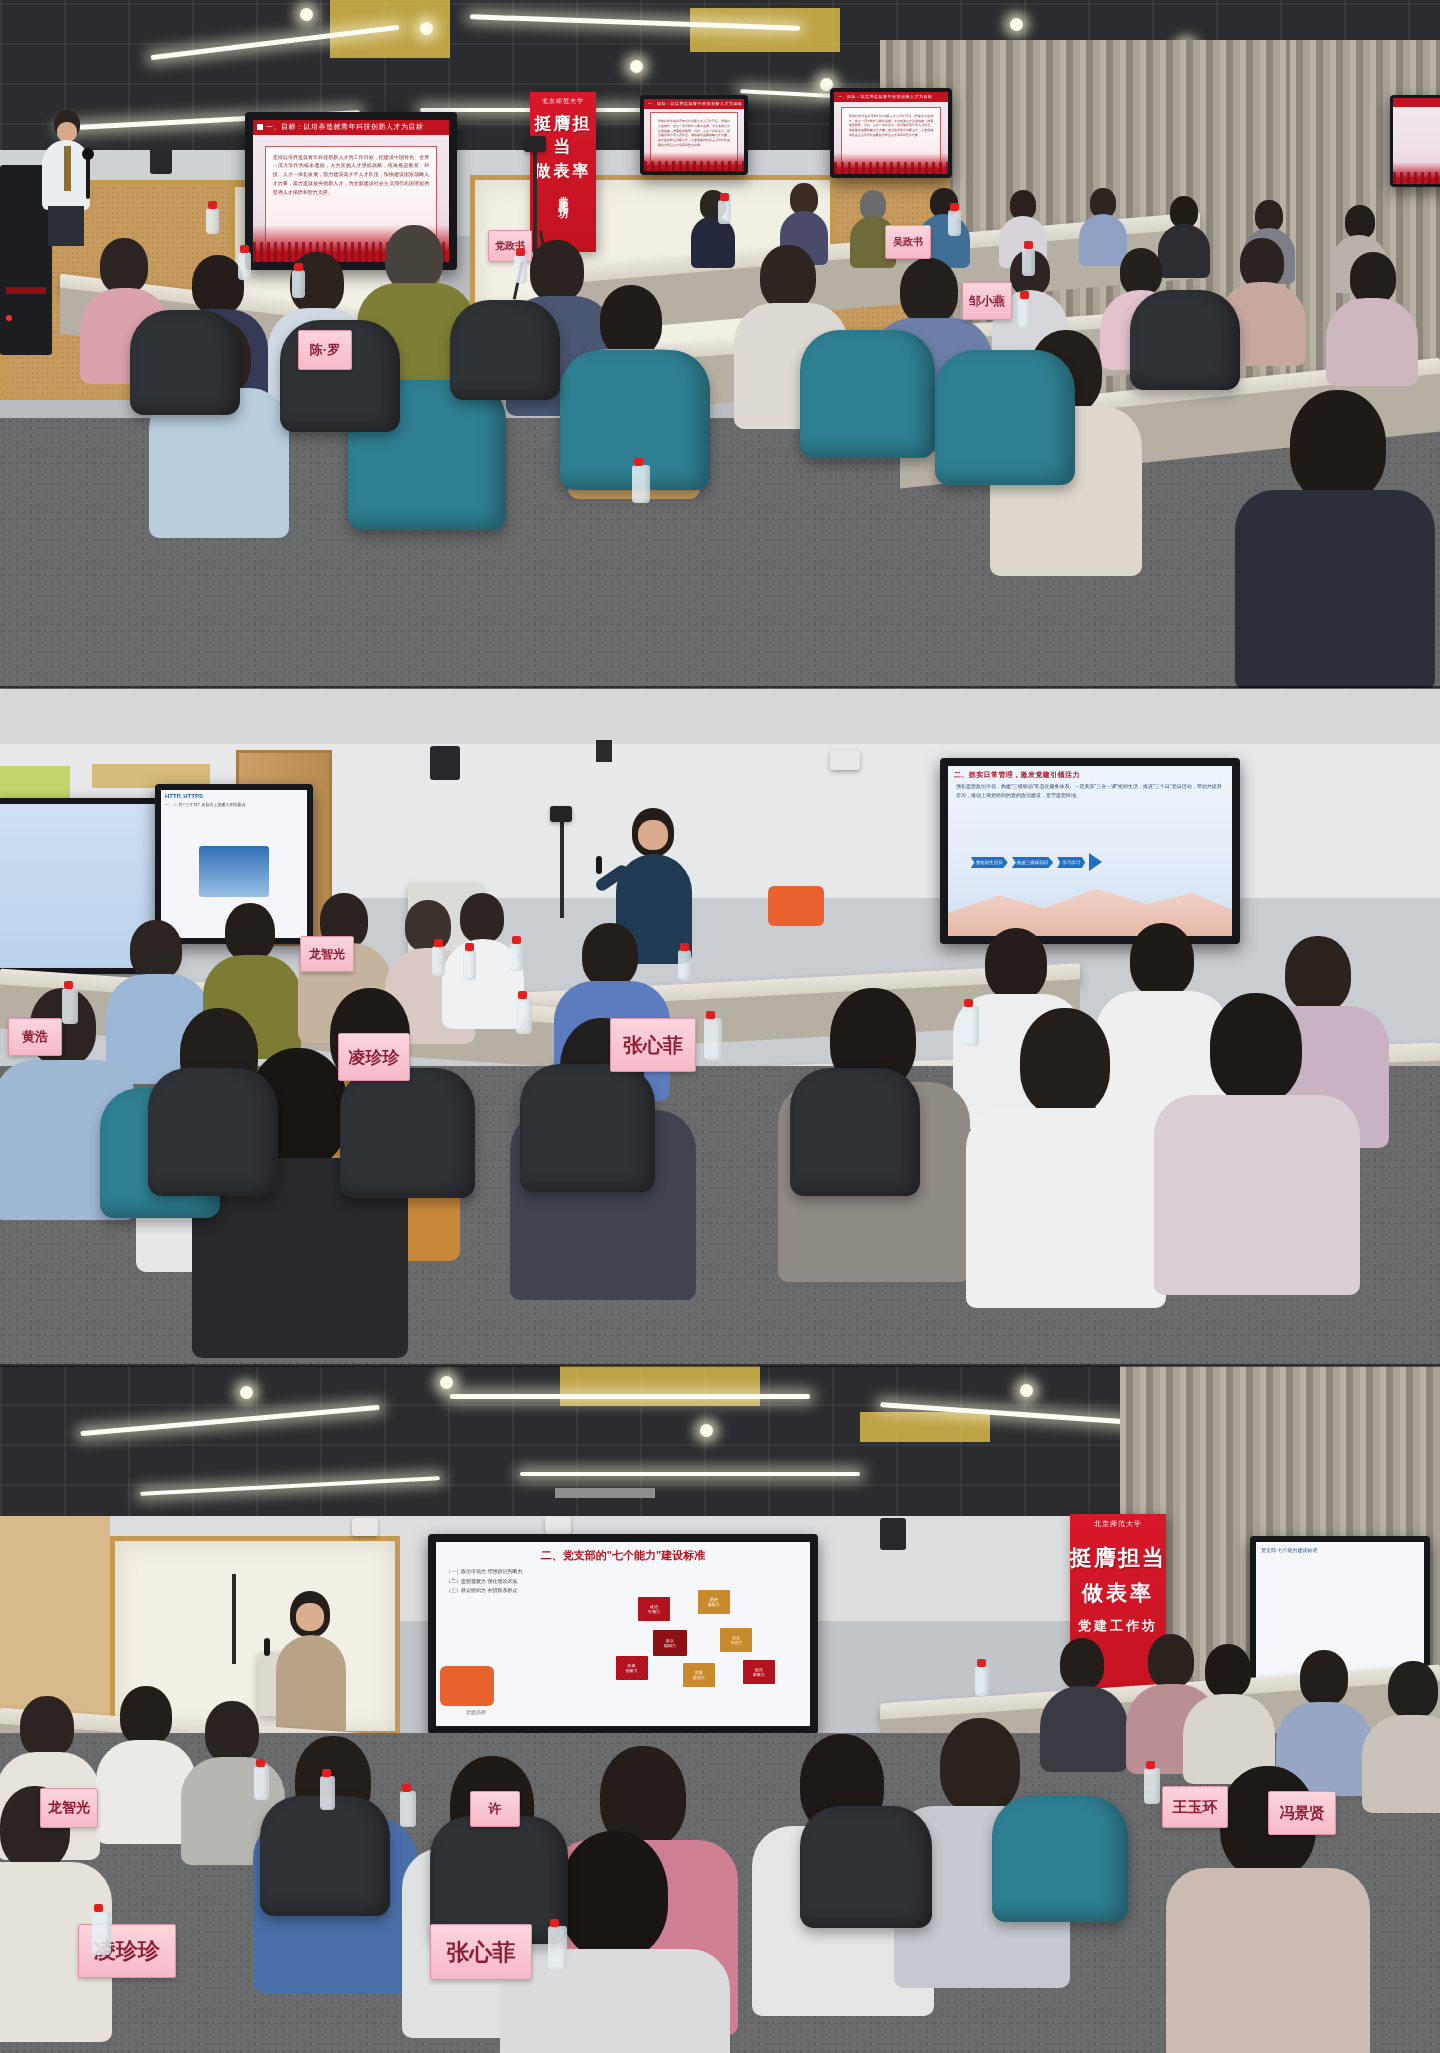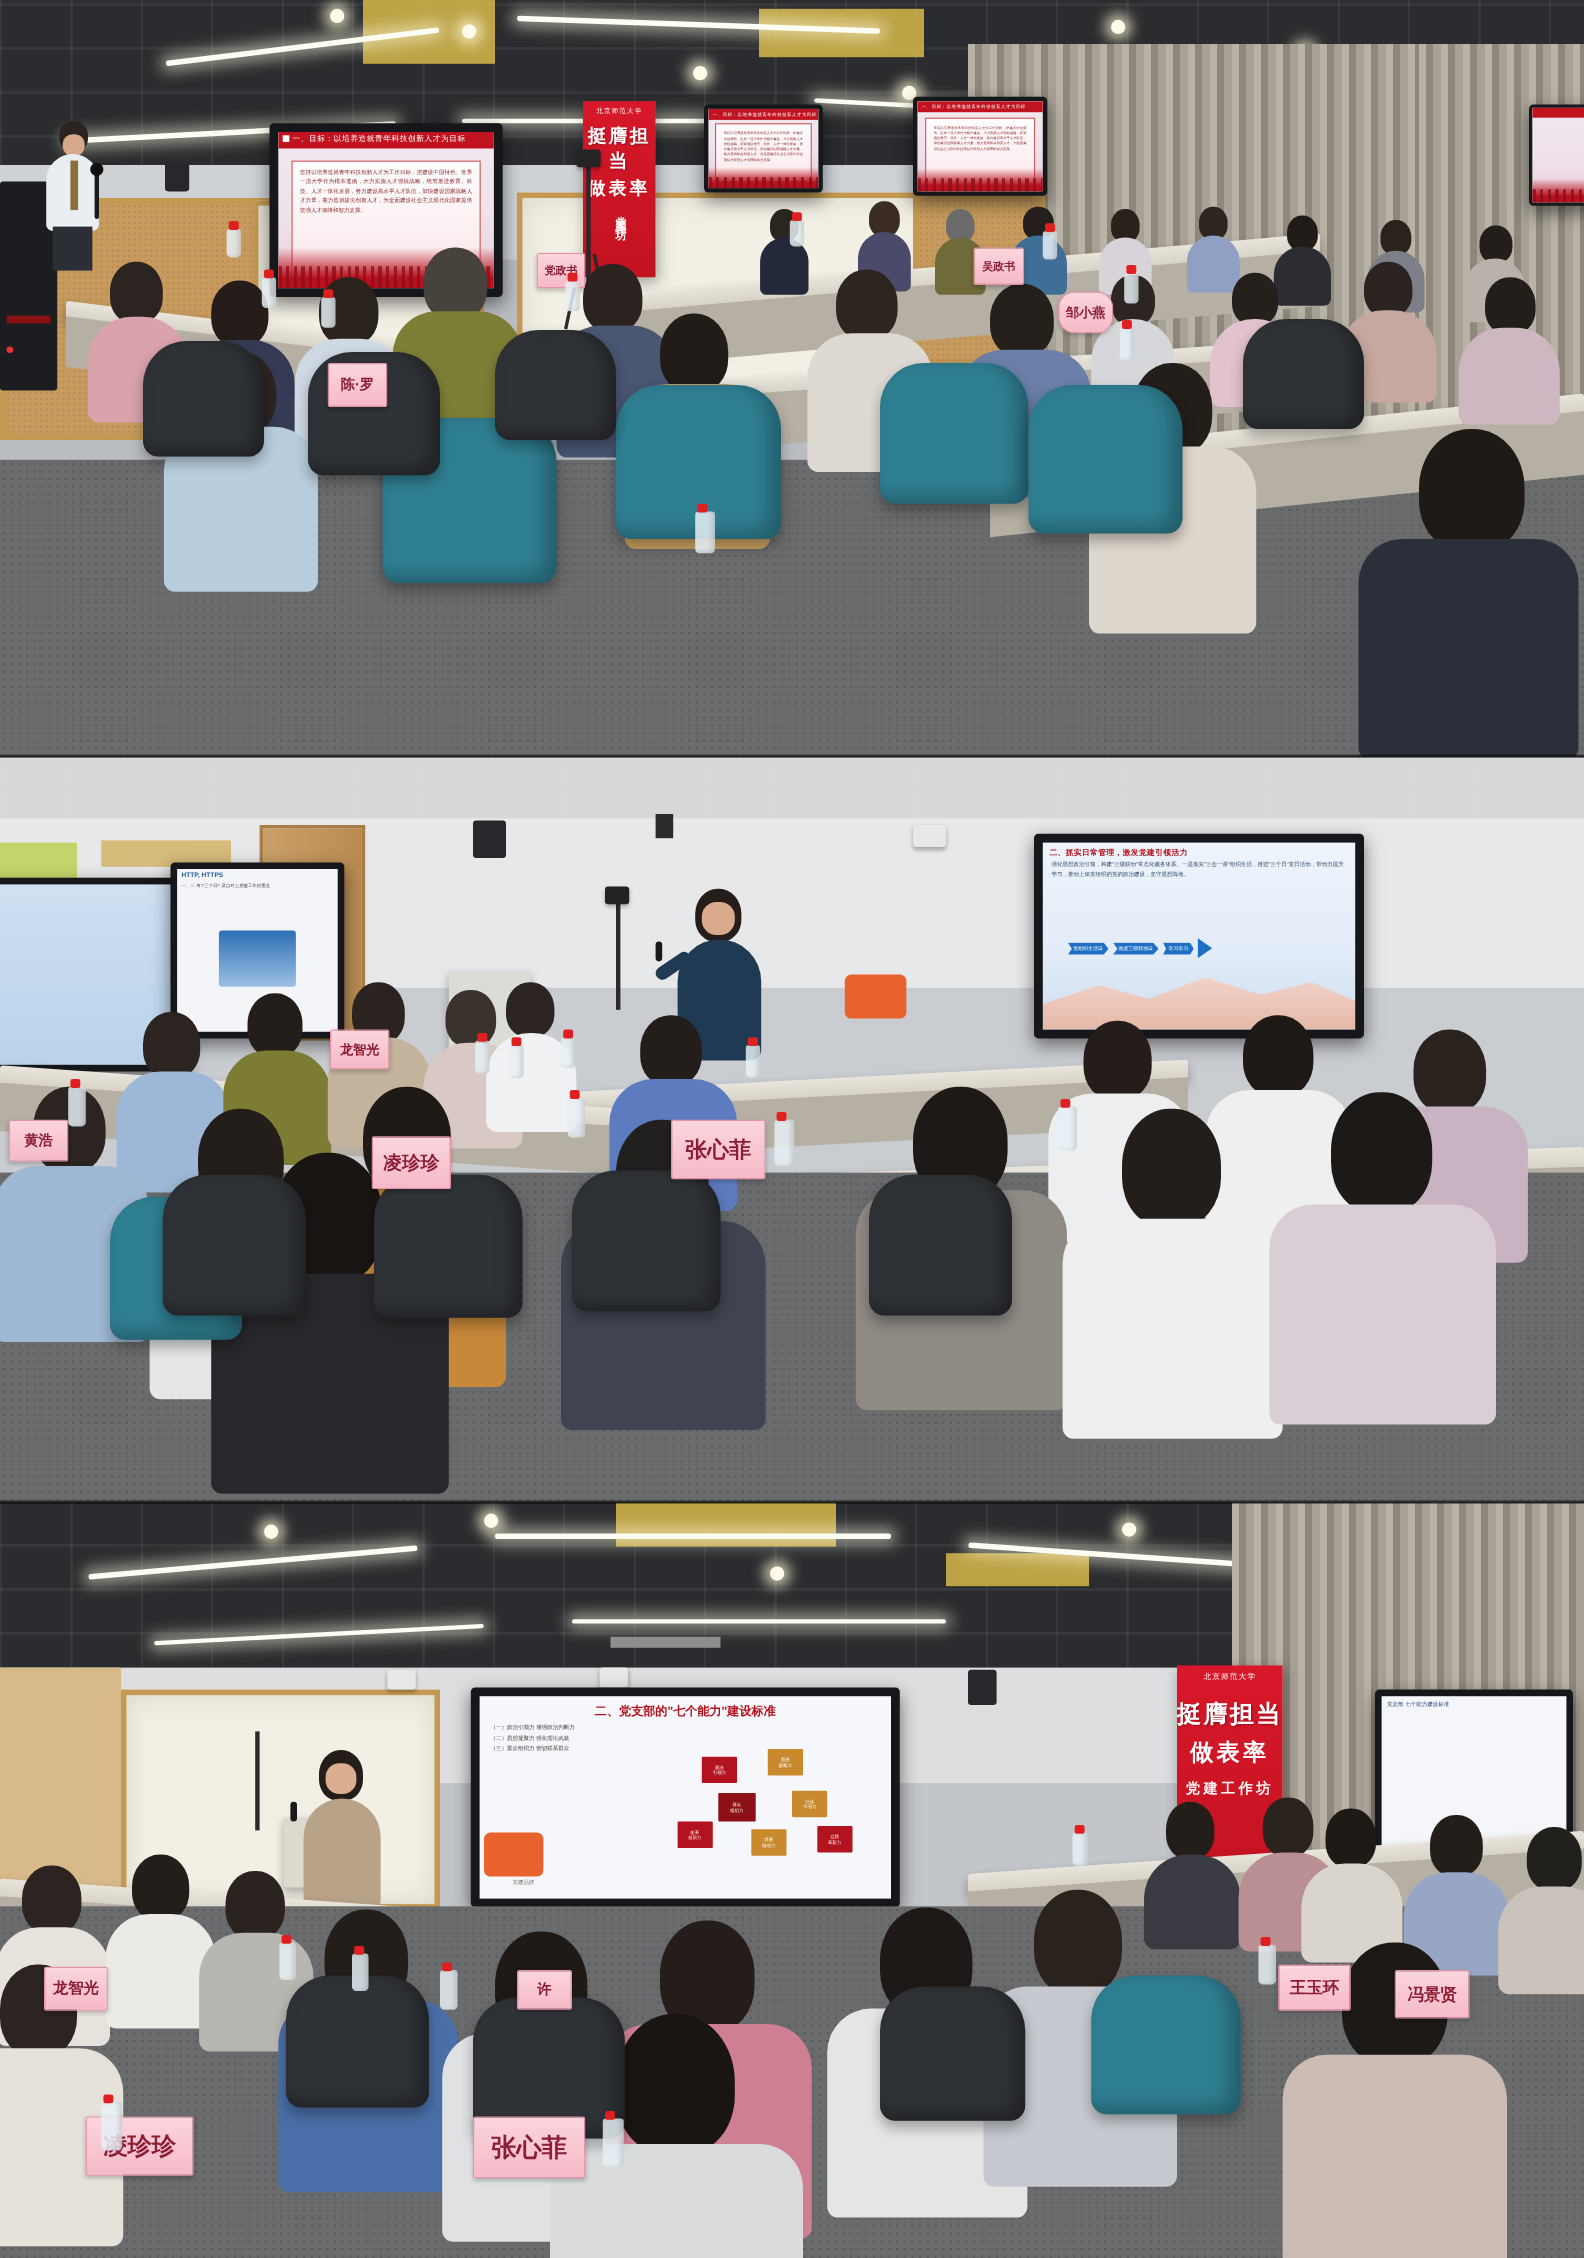--- a/index.html
+++ b/index.html
@@ -312,21 +312,21 @@
     <div class="chair teal" style="left:800px;top:330px;width:135px;height:128px;"></div>
     <div class="chair teal" style="left:935px;top:350px;width:140px;height:135px;"></div>
     <div class="chair dark" style="left:280px;top:320px;width:120px;height:112px;"></div>
     <div class="chair dark" style="left:450px;top:300px;width:110px;height:100px;"></div>
     <div class="chair dark" style="left:130px;top:310px;width:110px;height:105px;"></div>
     <div class="chair dark" style="left:1130px;top:290px;width:110px;height:100px;"></div>
 
     <div class="tag" style="left:488px;top:230px;width:42px;height:30px;font-size:10px;">党政书</div>
     <div class="tag" style="left:885px;top:225px;width:44px;height:32px;font-size:10px;">吴政书</div>
     <div class="tag" style="left:298px;top:330px;width:52px;height:38px;font-size:13px;">陈·罗</div>
-    <div class="tag" style="left:962px;top:265px;width:48px;height:36px;font-size:12px;border-radius:15px;">邹小燕</div>
+    <div class="tag" style="left:962px;top:282px;width:48px;height:36px;font-size:12px;">邹小燕</div>
 
     <div class="bottle" style="left:206px;top:208px;height:26px;"></div>
     <div class="bottle" style="left:238px;top:252px;height:28px;"></div>
     <div class="bottle" style="left:292px;top:270px;height:28px;"></div>
     <div class="bottle" style="left:514px;top:255px;height:28px;"></div>
     <div class="bottle" style="left:718px;top:200px;height:24px;"></div>
     <div class="bottle" style="left:948px;top:210px;height:26px;"></div>
     <div class="bottle" style="left:1022px;top:248px;height:28px;"></div>
     <div class="bottle" style="left:1018px;top:298px;height:30px;"></div>
     <div class="bottle" style="left:632px;top:465px;height:38px;width:18px;"></div>

